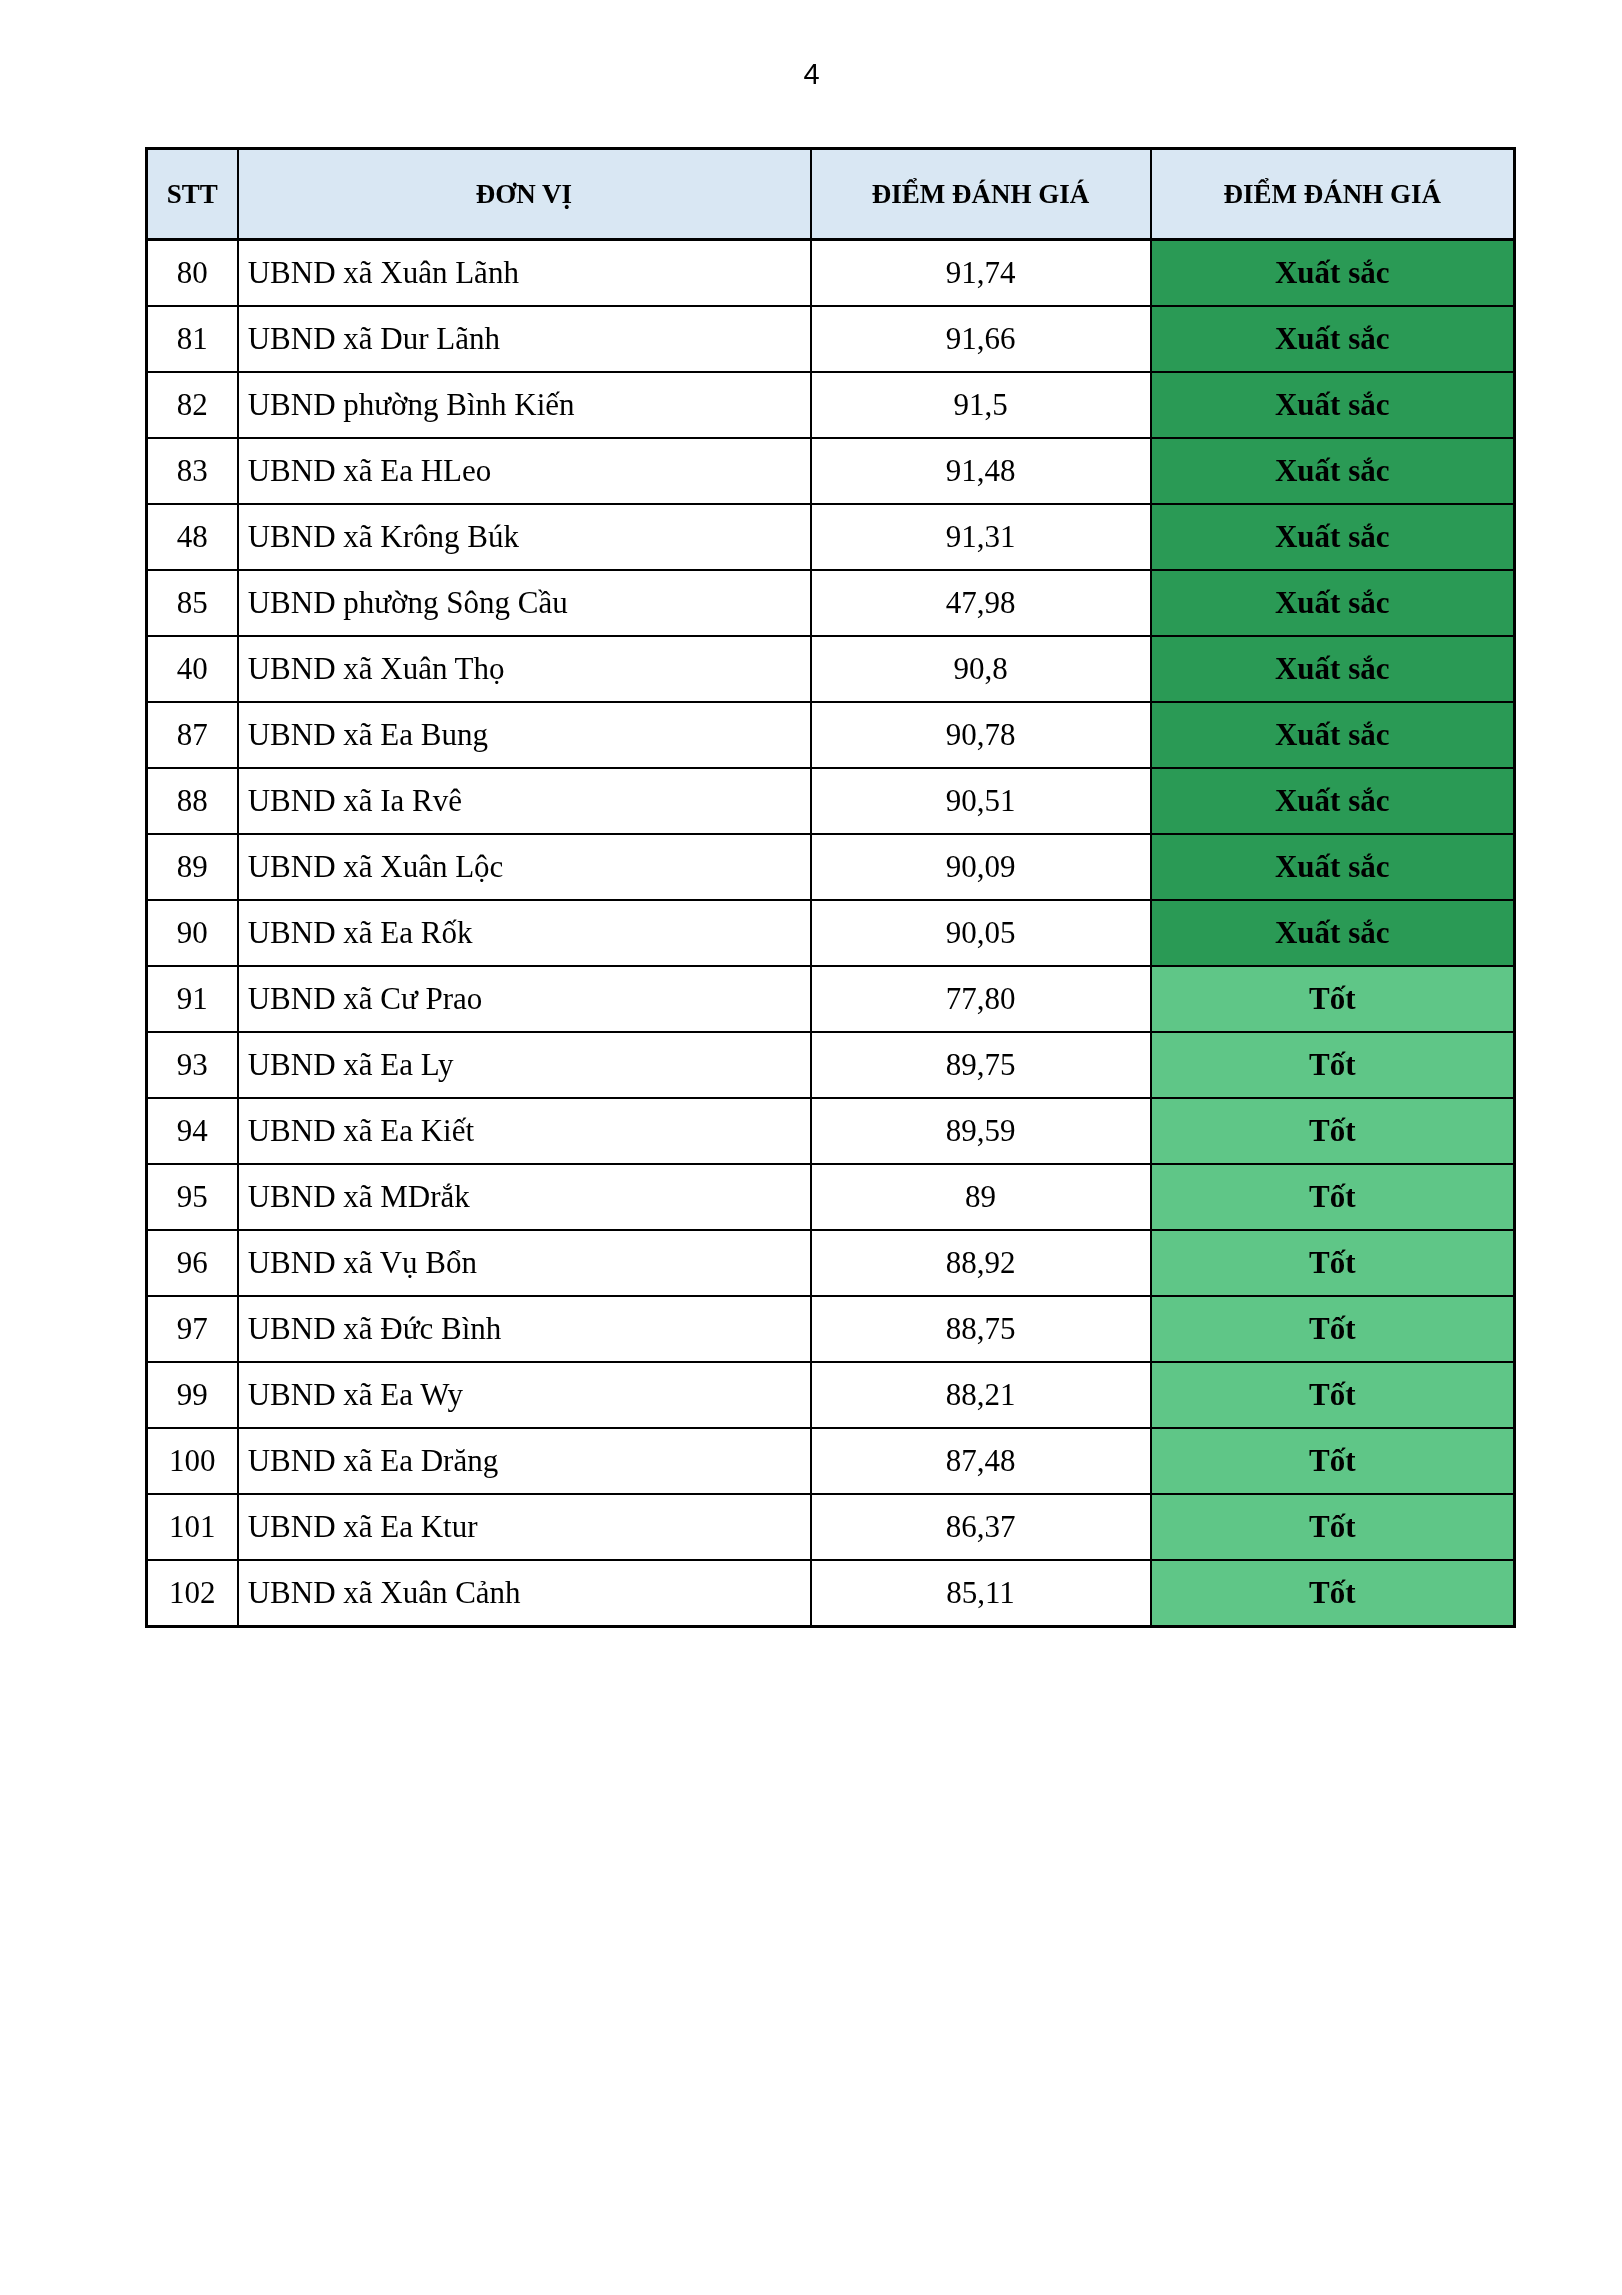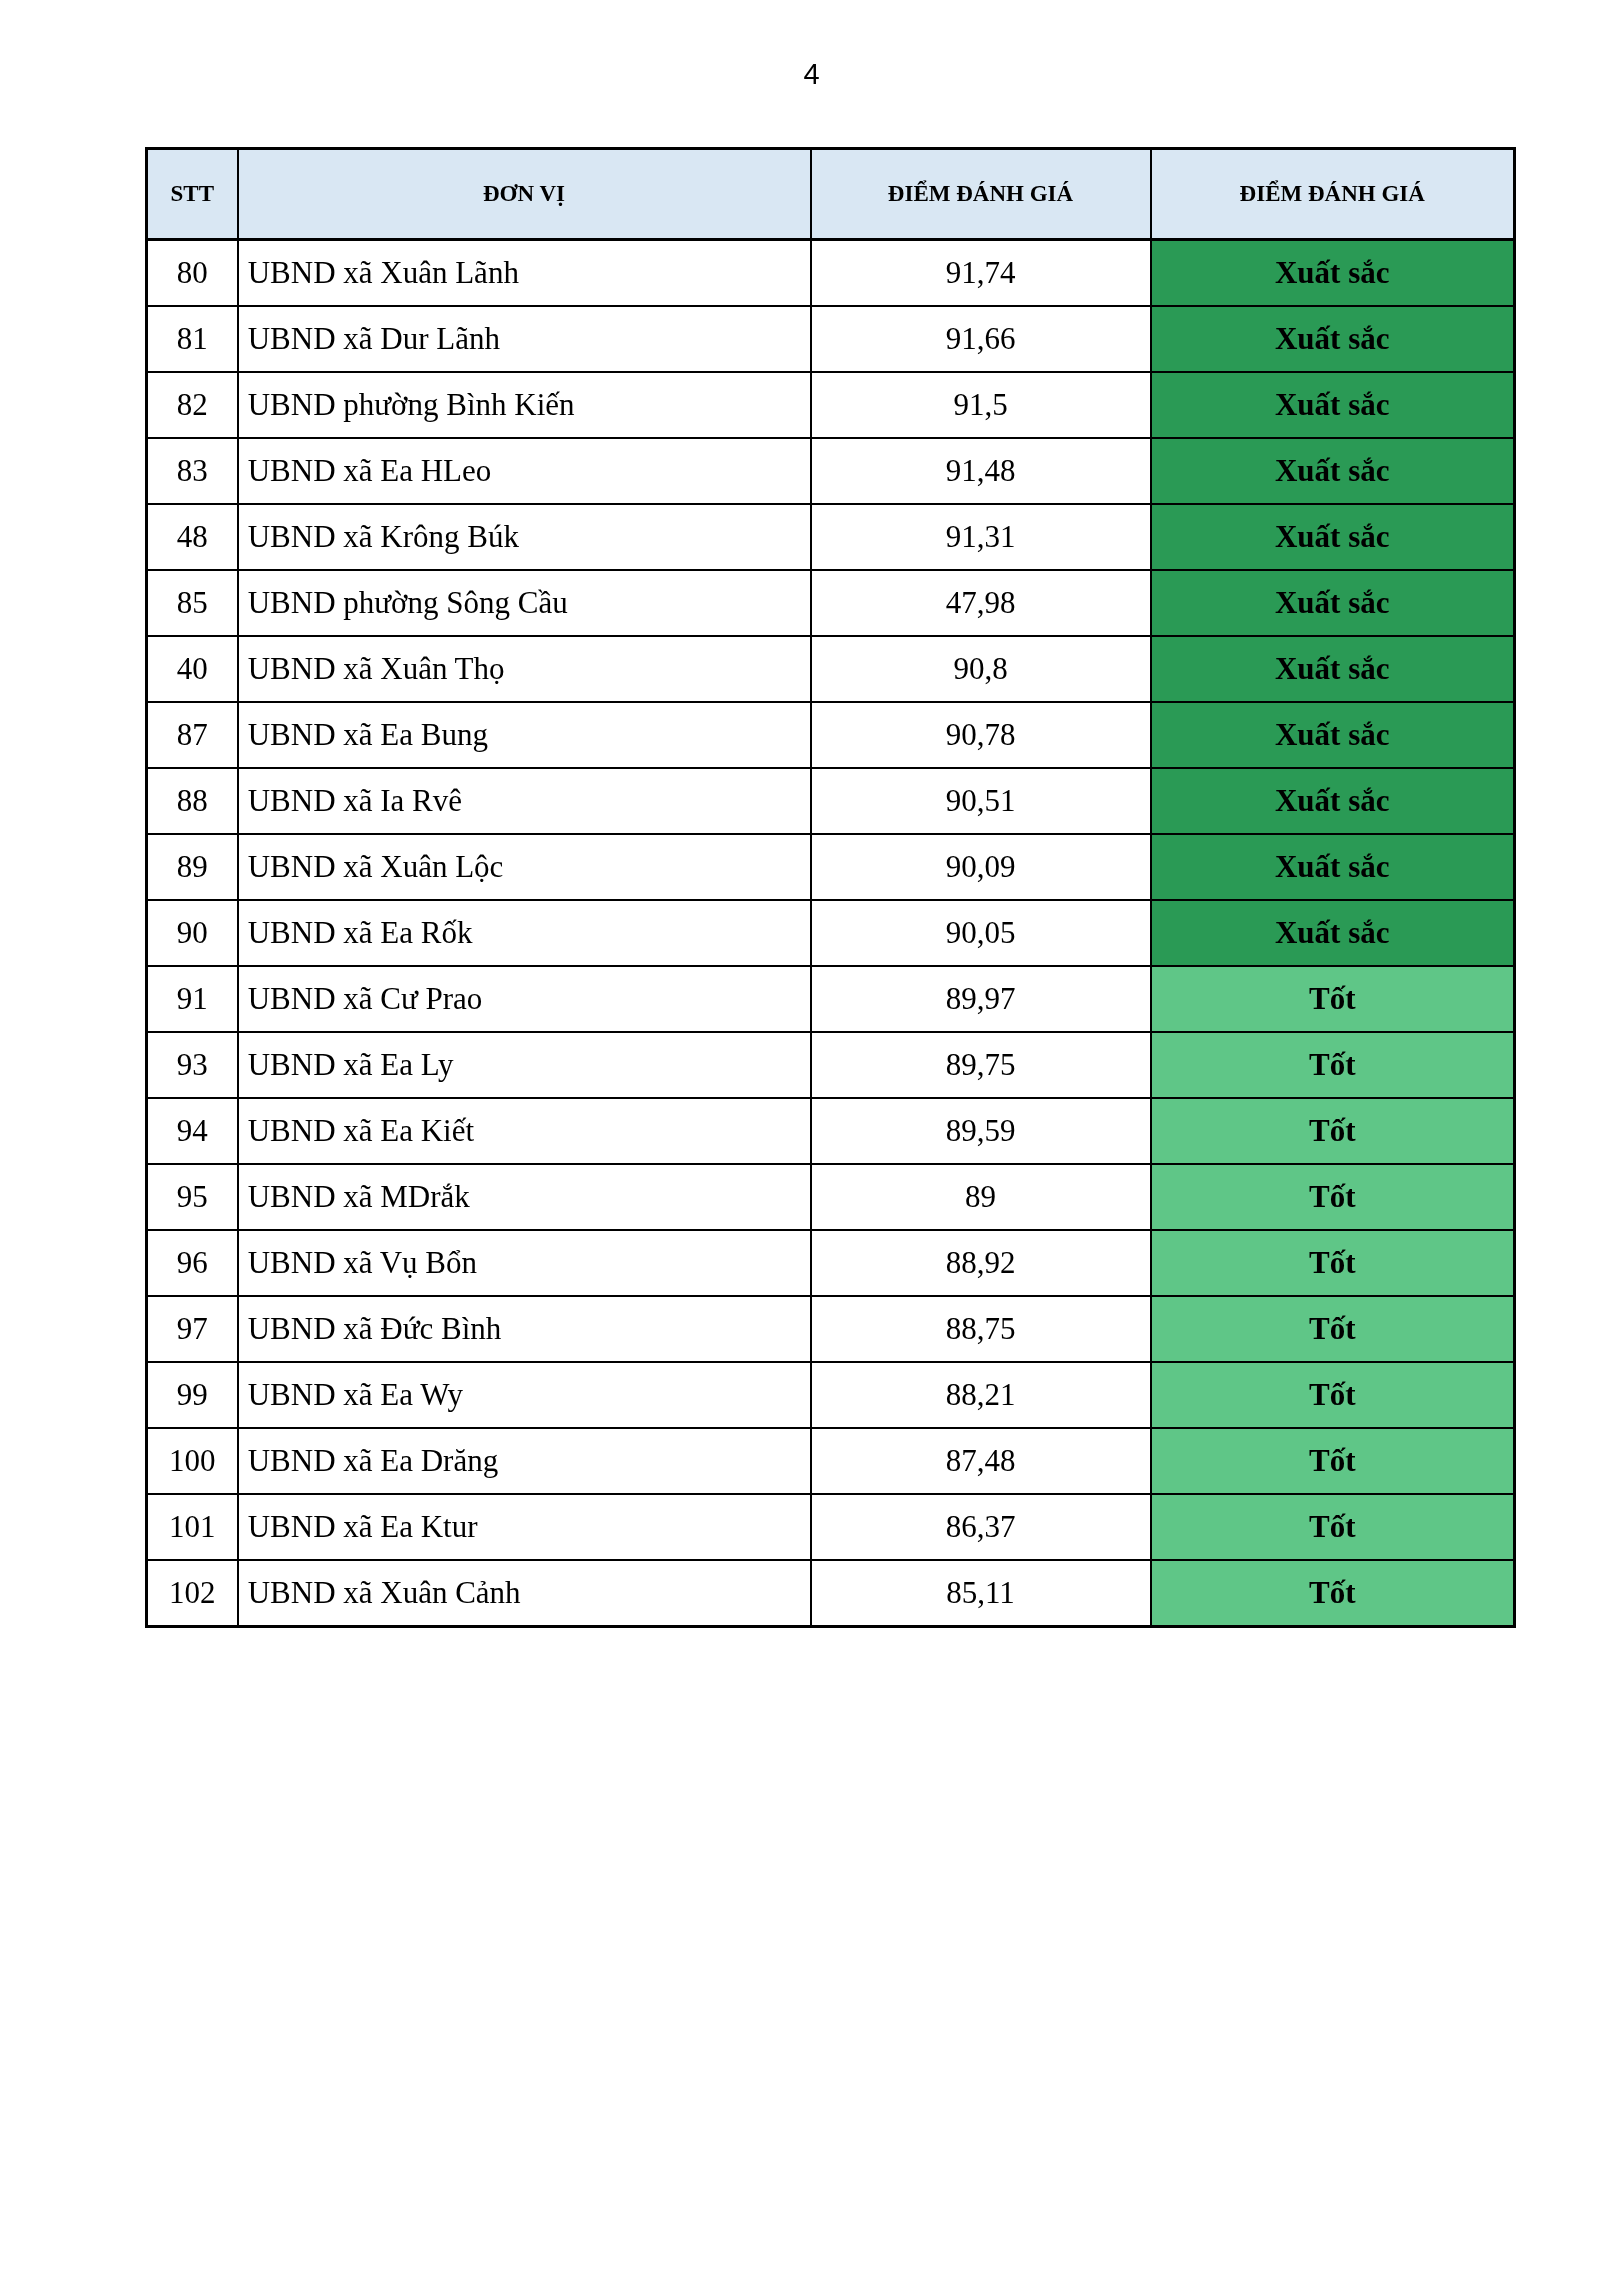--- a/index.html
+++ b/index.html
@@ -41,21 +41,21 @@
   col.c-score  { width: 340px; }
   col.c-rating { width: 364px; }
   th, td {
     border: 2.6px solid #000000;
     color: #000000;
     overflow: hidden;
   }
   th {
     height: 86px;
     background: var(--header-bg, #d9e7f3);
-    font-size: 23px;
+    font-size: 27px;
     font-weight: bold;
     text-align: center;
     vertical-align: middle;
     border-bottom-width: 3.9px;
   }
   td {
     height: 62px;
     font-size: 31px;
     vertical-align: middle;
   }
@@ -161,21 +161,21 @@
     </tr>
         <tr>
       <td class="stt">90</td>
       <td class="unit">UBND xã Ea Rốk</td>
       <td class="score">90,05</td>
       <td class="rating excellent">Xuất sắc</td>
     </tr>
         <tr>
       <td class="stt">91</td>
       <td class="unit">UBND xã Cư Prao</td>
-      <td class="score">89,97</td>
+      <td class="score">77,80</td>
       <td class="rating good">Tốt</td>
     </tr>
         <tr>
       <td class="stt">93</td>
       <td class="unit">UBND xã Ea Ly</td>
       <td class="score">89,75</td>
       <td class="rating good">Tốt</td>
     </tr>
         <tr>
       <td class="stt">94</td>

